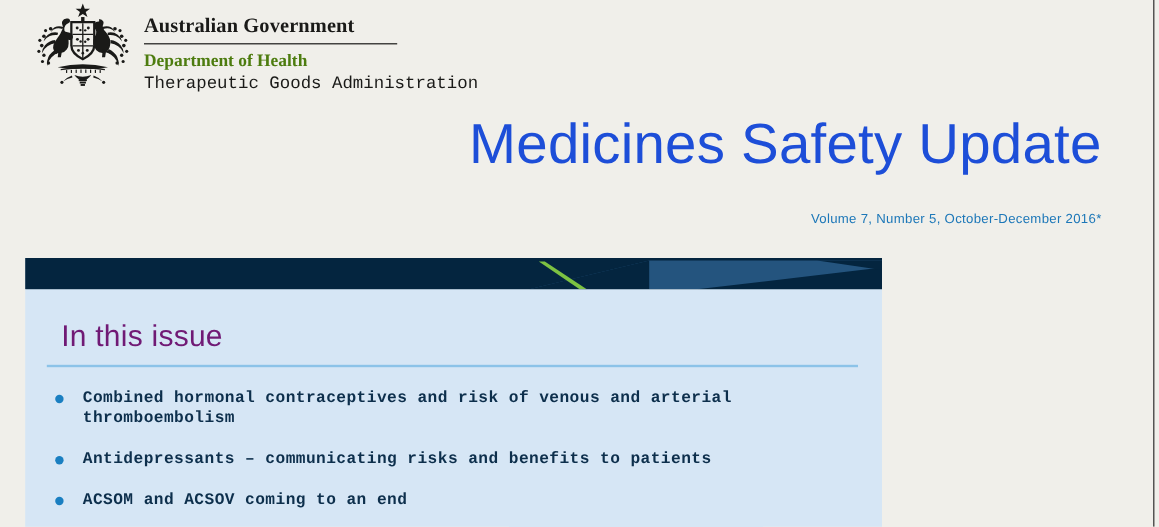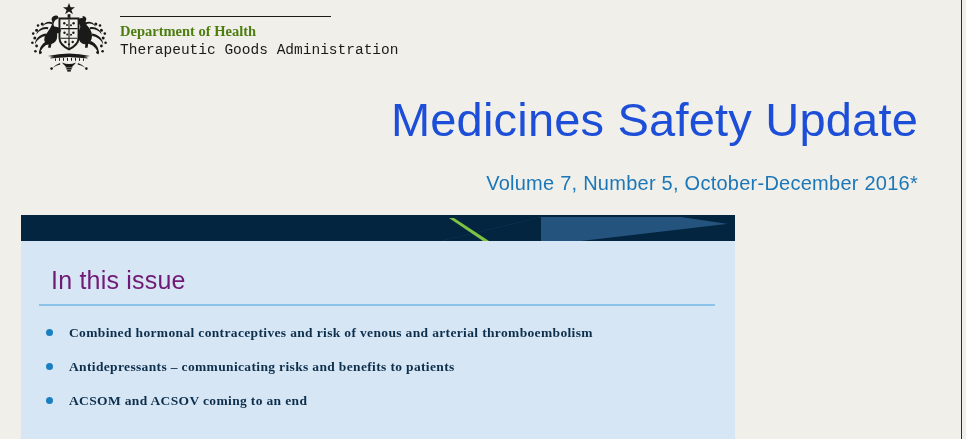--- a/index.html
+++ b/index.html
@@ -95,21 +95,21 @@
     white-space: nowrap;
     text-align: right;
   }
 
   .pub-issue {
     position: absolute;
     right: 48px;
     top: 173px;
     font-family: "Liberation Sans", sans-serif;
     font-weight: normal;
-    font-size: 20px;
+    font-size: 11px;
     line-height: 20px;
     color: #1c77b8;
     letter-spacing: 0.25px;
     white-space: nowrap;
     text-align: right;
   }
 
   
   .issue-panel {
     position: absolute;
@@ -152,21 +152,21 @@
 
   .issue-list {
     list-style: none;
     margin: 18px 0 0 0;
     padding: 0 0 0 18px;
   }
   .issue-item {
     position: relative;
     padding-left: 30px;
     margin-bottom: 17px;
-    font-family: Liberation Serif, serif;
+    font-family: Liberation Mono, monospace;
     font-weight: bold;
     font-size: 13.5px;
     line-height: 17px;
     color: #0d2f4c;
     letter-spacing: 0.35px;
     max-width: 560px;
   }
   .issue-item::before {
     content: "";
     position: absolute;
@@ -285,20 +285,21 @@
         <rect x="45.2" y="68" width="3.6" height="1.6"></rect>
         <path d="M38 61 q-4.5 1.6 -7.5 5 q3.6 -2.4 7.8 -3.4 z"></path>
         <path d="M56 61 q4.5 1.6 7.5 5 q-3.6 -2.4 -7.8 -3.4 z"></path>
         <circle cx="29.6" cy="66.6" r="1.3"></circle>
         <circle cx="64.4" cy="66.6" r="1.3"></circle>
       </g>
     </svg>
   </div>
 
   <div class="gov-block">
+    <div class="gov-line1">Australian Government</div>
     <div class="gov-rule"></div>
     <div class="gov-line2">Department of Health</div>
     <div class="gov-line3">Therapeutic Goods Administration</div>
   </div>
 </div>
 
 <div class="pub-title">Medicines Safety Update</div>
 
 <div class="pub-issue">Volume 7, Number 5, October-December 2016*</div>
 

